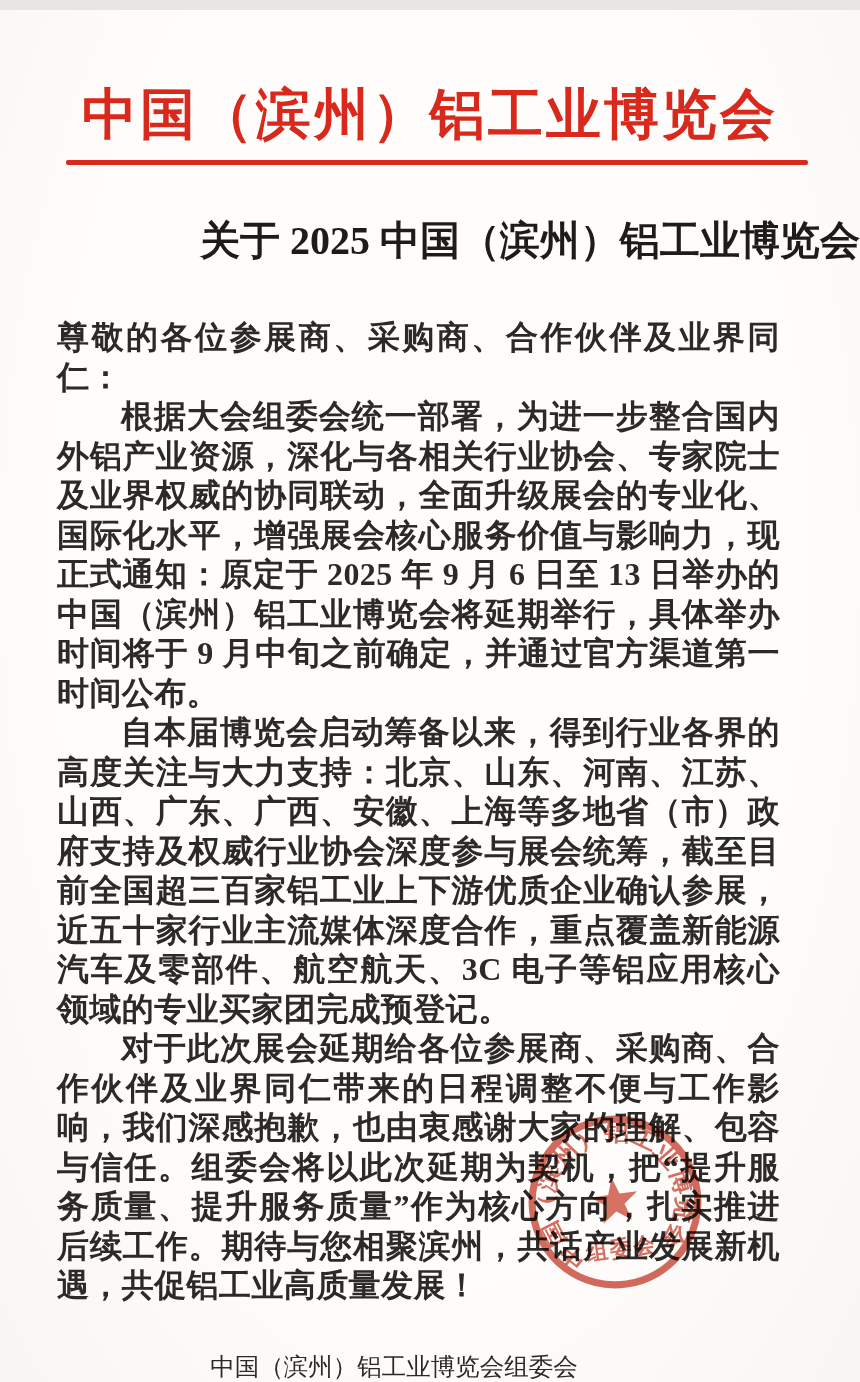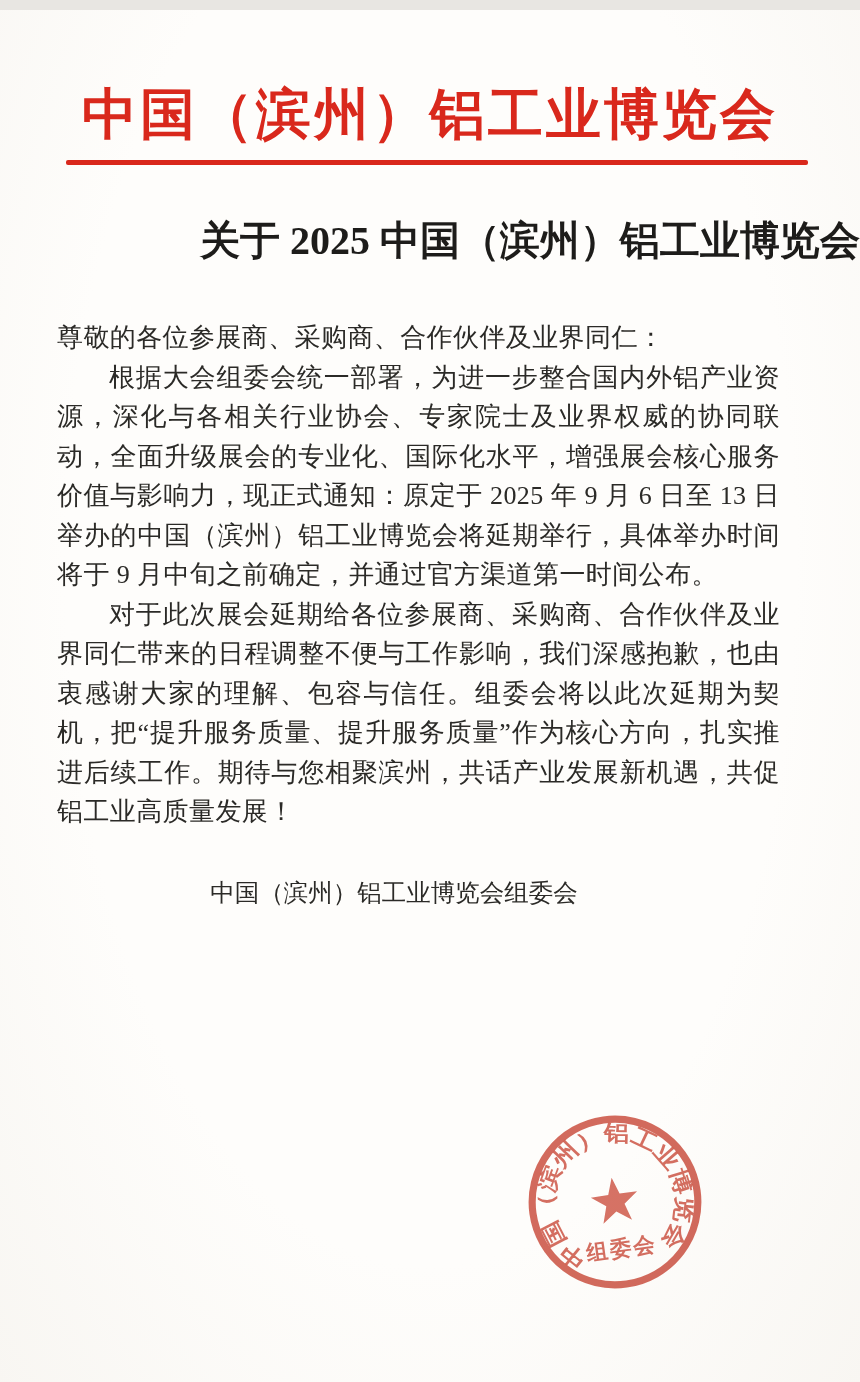--- a/index.html
+++ b/index.html
@@ -36,25 +36,26 @@
     margin-top: 50px;
     text-align: right;
     font-weight: bold;
     font-size: 40px;
     line-height: 51px;
     color: #1d1c1a;
   }
   .doc-body {
     margin-top: 52px;
     padding: 0 80px 0 57px;
-    font-size: 26px;
+    font-size: 32px;
     line-height: 39.5px;
     letter-spacing: 0.4px;
     color: #2b2a27;
     text-align: justify;
+    font-weight: bold;
   }
   .doc-body p { margin: 0; }
   .doc-body p.indent { text-indent: 2em; }
   .signature {
     margin-top: 40px;
     display: flex;
     justify-content: center;
     padding-right: 72px;
   }
   .signature-inner {
@@ -86,20 +87,21 @@
     <div class="letterhead-rule"></div>
   </div>
 
   <div class="notice-title">
     <div>关于 2025 中国（滨州）铝工业博览会</div>
   </div>
 
   <div class="doc-body">
     <p>尊敬的各位参展商、采购商、合作伙伴及业界同仁：</p>
     <p class="indent">根据大会组委会统一部署，为进一步整合国内外铝产业资源，深化与各相关行业协会、专家院士及业界权威的协同联动，全面升级展会的专业化、国际化水平，增强展会核心服务价值与影响力，现正式通知：原定于 2025 年 9 月 6 日至 13 日举办的中国（滨州）铝工业博览会将延期举行，具体举办时间将于 9 月中旬之前确定，并通过官方渠道第一时间公布。</p>
+    <p class="indent">自本届博览会启动筹备以来，得到行业各界的高度关注与大力支持：北京、山东、河南、江苏、山西、广东、广西、安徽、上海等多地省（市）政府支持及权威行业协会深度参与展会统筹，截至目前全国超三百家铝工业上下游优质企业确认参展，近五十家行业主流媒体深度合作，重点覆盖新能源汽车及零部件、航空航天、3C 电子等铝应用核心领域的专业买家团完成预登记。</p>
     <p class="indent">对于此次展会延期给各位参展商、采购商、合作伙伴及业界同仁带来的日程调整不便与工作影响，我们深感抱歉，也由衷感谢大家的理解、包容与信任。组委会将以此次延期为契机，把“提升服务质量、提升服务质量”作为核心方向，扎实推进后续工作。期待与您相聚滨州，共话产业发展新机遇，共促铝工业高质量发展！</p>
   </div>
 
   <div class="signature">
     <div class="signature-inner">
       <div>中国（滨州）铝工业博览会组委会</div>
     </div>
   </div>
 
   <div class="stamp">

